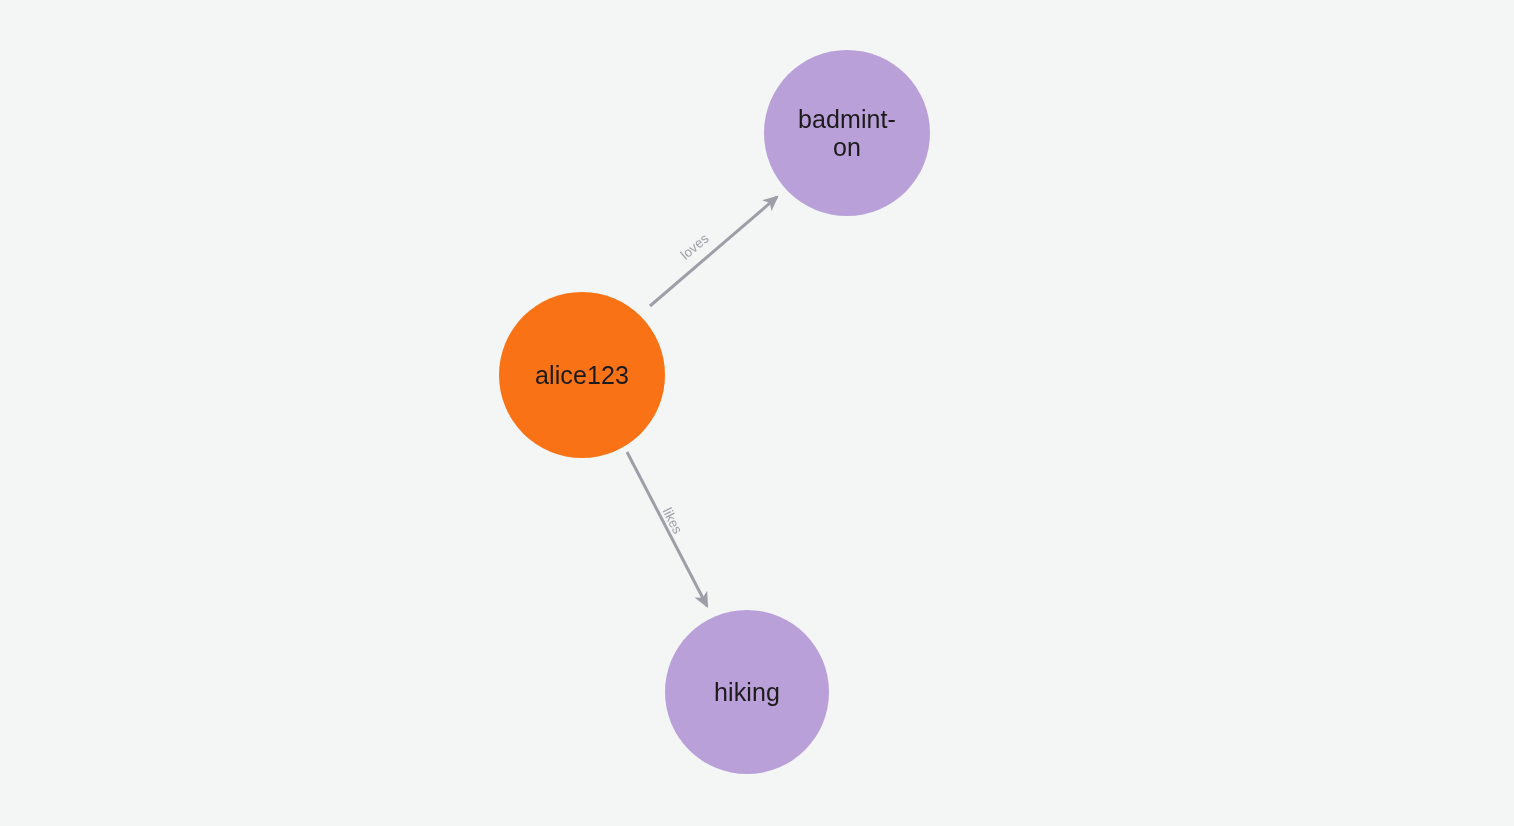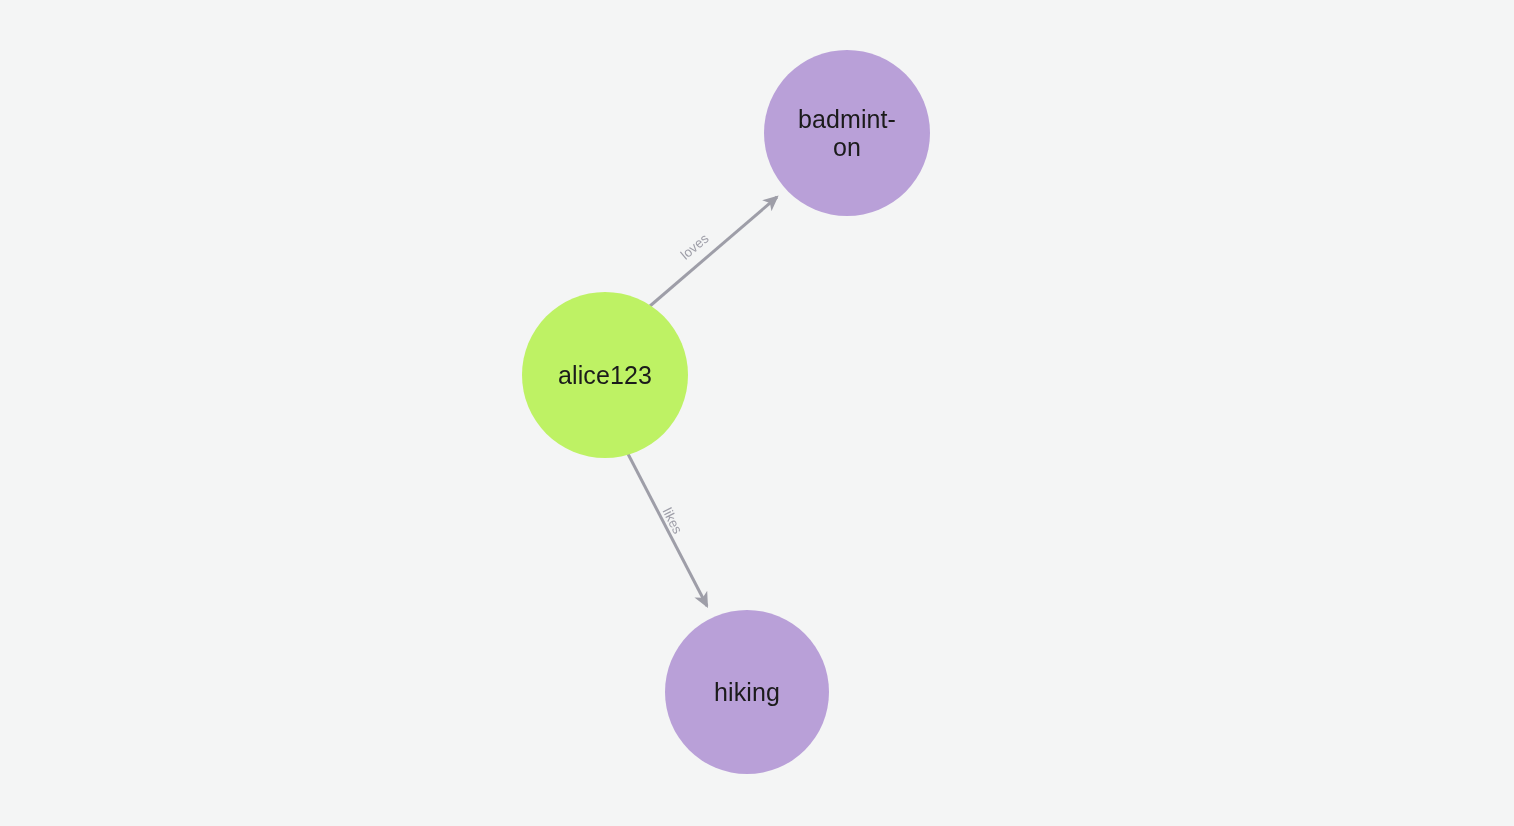--- a/index.html
+++ b/index.html
@@ -72,21 +72,21 @@
 
     <line id="edge-line-0" x1="650" y1="306" x2="777" y2="197" stroke="#9e9ea8" stroke-width="3" stroke-linecap="butt" marker-end="url(#arrow-loves)"></line>
 
     <line id="edge-line-1" x1="627" y1="452" x2="707" y2="606" stroke="#9e9ea8" stroke-width="3" stroke-linecap="butt" marker-end="url(#arrow-likes)"></line>
   </svg>
 
   <div class="edge-label" id="edge-label-0" style="left: 695px; top: 247px; color: rgb(158, 158, 168); transform: translate(-50%, -50%) rotate(-40deg);">loves</div>
 
   <div class="edge-label" id="edge-label-1" style="left: 672px; top: 521px; color: rgb(158, 158, 168); transform: translate(-50%, -50%) rotate(63deg);">likes</div>
 
-  <div class="graph-node" id="node-0" style="left: 522px; top: 292px; width: 166px; height: 166px; background: #bef264;">
+  <div class="graph-node" id="node-0" style="left: 499px; top: 292px; width: 166px; height: 166px; background: #f97316;">
     <span class="node-label" style="color: rgb(27, 27, 27);">alice123</span>
   </div>
 
   <div class="graph-node" id="node-2" style="left: 665px; top: 610px; width: 164px; height: 164px; background: rgb(185, 160, 216);">
     <span class="node-label" style="color: rgb(27, 27, 27);">hiking</span>
   </div>
 
   <div class="graph-node" id="node-1" style="left: 764px; top: 50px; width: 166px; height: 166px; background: rgb(185, 160, 216);">
     <span class="node-label" style="color: rgb(27, 27, 27);">badmint-
 on</span>

